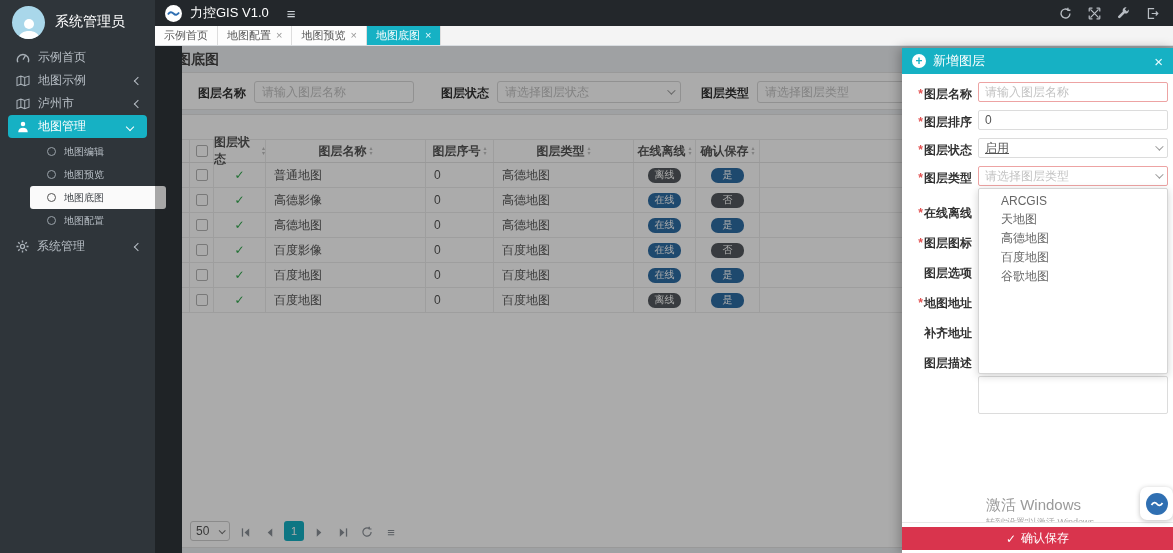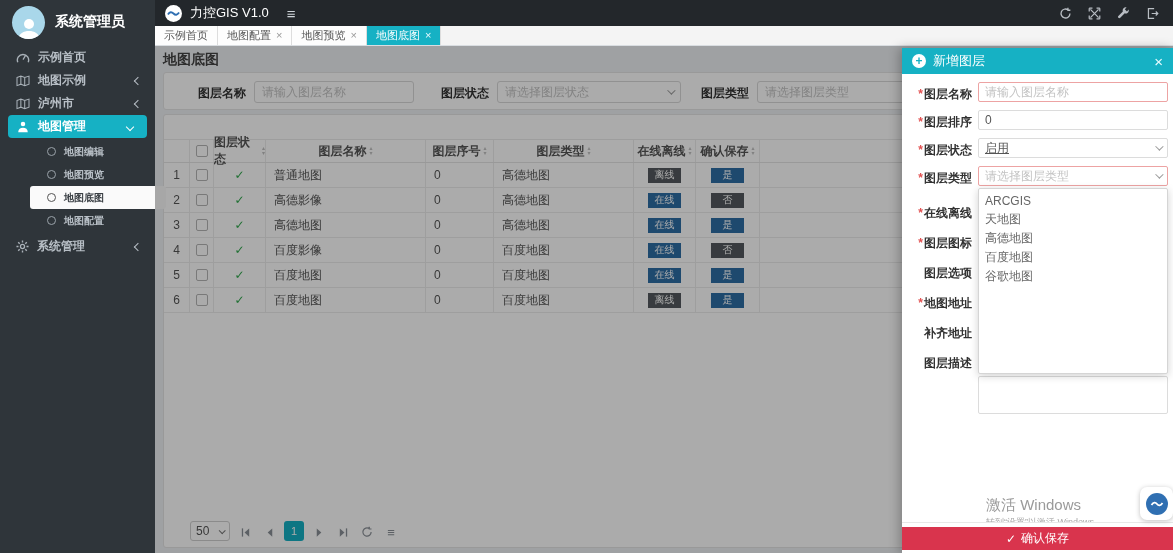--- a/index.html
+++ b/index.html
@@ -1,20 +1,20 @@
 <!DOCTYPE html>
 <html><head>
 <meta charset="utf-8">
 <style>
   * { margin:0; padding:0; box-sizing:border-box; }
   body { font-family:"Liberation Sans","DejaVu Sans",sans-serif; }
   #app { position:relative; width:1173px; height:553px; background:#eef1f4; overflow:hidden; font-size:12px; }
 
   
-  .sidebar { position:absolute; left:0; top:0; width:155px; height:553px; background:#2f353a; z-index:60;font-weight:bold; }
+  .sidebar { position:absolute; left:0; top:0; width:182px; height:553px; background:#2f353a; z-index:60; }
   .user { display:flex; align-items:center; height:44px; padding-left:12px; }
   .avatar { width:33px; height:33px; border-radius:50%; background:#a9d7ea; display:flex; align-items:flex-end; justify-content:center; overflow:hidden; }
   .user-name { color:#fff; font-size:14px; margin-left:10px; }
   .s-item { position:absolute; left:0; width:155px; height:23px; display:flex; align-items:center; color:#b8bfc6; font-size:12px; cursor:pointer; }
   .s-item .s-ico { margin-left:16px; margin-right:8px; flex:0 0 auto; color:#aab2b9; }
   .s-item.active { left:8px; width:139px; border-radius:4px; background:#16b1c4; color:#fff; }
   .s-item.active .s-ico { color:#fff; margin-left:8px; }
   .s-sub { position:absolute; left:0; width:155px; height:23px; display:flex; align-items:center; color:#b8bfc6; font-size:10px; cursor:pointer;margin-left:16px; }
   .s-sub.selected { left:14px; width:136px; background:#fafafa; border-radius:3px; color:#3a3f44; }
   .ring { width:9px; height:9px; border:1.5px solid #9aa2a9; border-radius:50%; margin-left:31px; margin-right:8px; flex:0 0 auto; }
@@ -51,21 +51,21 @@
   .main-panel { position:absolute; left:8px; top:68px; right:5px; bottom:5px; background:#fff; border:1px solid #e4e4e4; border-radius:3px; }
   .thead, .trow { position:absolute; left:0; right:0; display:flex; align-items:center; }
   .thead { top:24px; height:24px; border-top:1px solid #eaeaea; border-bottom:1px solid #e4e4e4; font-weight:bold; color:#333; }
   .td { height:100%; display:flex; align-items:center; justify-content:center; border-right:1px solid #ececec; font-size:12px; color:#555; }
   .c0{width:26px;} .c1{width:24px;} .c2{width:52px;} .c3{width:160px;} .c4{width:68px;} .c5{width:140px;} .c6{width:62px;} .c7{width:64px;} .c8{flex:1;border-right:none;}
   .td.left { justify-content:flex-start; padding-left:8px; }
   .sort { display:inline-block; margin-left:3px; font-size:6px; line-height:5px; color:#c0c0c0; }
   .sort::before{content:"▴";display:block;} .sort::after{content:"▾";display:block;}
   .cb { width:12px; height:12px; border:1px solid #b5b5b5; border-radius:2px; background:#fff; cursor:pointer; }
   .checkmark { color:#2fa84c; font-weight:bold; font-size:12px; }
-  .badge { min-width:33px; height:15px; border-radius:0; color:#fff; font-size:10px; display:flex; align-items:center; justify-content:center; padding:0 6px; }
+  .badge { min-width:33px; height:15px; border-radius:7px; color:#fff; font-size:10px; display:flex; align-items:center; justify-content:center; padding:0 6px; }
   .badge[data-variant="blue"] { background:#2e6da4; }
   .badge[data-variant="gray"] { background:#54595e; }
   .trow { height:25px; border-bottom:1px solid #ececec; }
 
   .pager { position:absolute; left:6px; bottom:6px; height:22px; display:flex; align-items:flex-end; gap:6px; color:#778;padding-left:20px; }
   .psize { width:40px; height:20px; border:1px solid #cfcfcf; border-radius:3px; background:#fff; display:flex; align-items:center; padding:0 5px; color:#555; cursor:pointer; }
   .psize .car { margin-left:auto; width:5px; height:5px; border-right:1.5px solid #777; border-bottom:1.5px solid #777; transform:rotate(45deg) translateY(-1px); }
   .pg-btn { width:18px; height:18px; display:flex; align-items:center; justify-content:center; color:#8a9097; cursor:pointer; }
   .pg-cur { width:20px; height:20px; background:#16b1c4; border-radius:3px; color:#fff; display:flex; align-items:center; justify-content:center; font-size:11px; cursor:default; }
   .pg-glyph { font-size:13px; line-height:1; }
@@ -81,21 +81,21 @@
   .m-label { position:absolute; left:6px; width:64px; text-align:right; font-size:12px; color:#333; font-weight:bold; top:4px; }
   .m-label.req::before { content:"*"; color:#e25050; margin-right:1px; }
   .m-input { position:absolute; left:76px; width:190px; height:20px; border:1px solid #dcdcdc; border-radius:2px; font-size:12px; color:#555; padding:0 6px; font-family:inherit; background:#fff; }
   .m-input::placeholder { color:#c3c3c3; }
   .m-input.err { border-color:#eda3a3; }
   .m-select { position:absolute; left:76px; width:190px; height:20px; border:1px solid #dcdcdc; border-radius:2px; background:#fff; display:flex; align-items:center; padding:0 6px; font-size:12px; cursor:pointer; }
   .m-select.err { border-color:#eda3a3; }
   .m-select .val { color:#555;text-decoration:underline; } .m-select .ph { color:#c3c3c3; }
   .m-select .car { margin-left:auto; width:6px; height:6px; border-right:1.5px solid #999; border-bottom:1.5px solid #999; transform:rotate(45deg) translateY(-2px); }
   .dropdown { position:absolute; left:76px; top:140px; width:190px; height:186px; background:#fff; border:1px solid #d5d5d5; border-radius:2px; box-shadow:0 2px 8px rgba(0,0,0,0.18); z-index:5; padding-top:2px; }
-  .opt { height:19px; display:flex; align-items:center; padding-left:6px; font-size:12px; color:#666; cursor:pointer; }
+  .opt { height:19px; display:flex; align-items:center; padding-left:22px; font-size:12px; color:#666; cursor:pointer; }
   .m-textarea { position:absolute; left:76px; top:328px; width:190px; height:38px; border:1px solid #dcdcdc; border-radius:2px; resize:none; font-family:inherit; font-size:12px; padding:3px 6px; color:#555; }
   .wm1 { position:absolute; left:84px; top:448px; font-size:15px; color:#9a9a9a; }
   .wm2 { position:absolute; left:84px; top:468px; font-size:9px; color:#a8a8a8; }
   .m-foot { position:absolute; left:0; right:0; bottom:0; height:31px; border-top:1px solid #e8e8e8; background:#fff; }
   .save-btn { position:absolute; left:0; right:0; bottom:3px; height:23px; background:#d9344d; color:#fff; border:none; font-size:12px; font-family:inherit; cursor:pointer; display:flex; align-items:center; justify-content:center; gap:5px; }
 
   .float-btn { position:absolute; left:1140px; top:487px; width:33px; height:33px; background:#fff; border-radius:7px; box-shadow:0 1px 5px rgba(0,0,0,0.25); z-index:110; display:flex; align-items:center; justify-content:center; cursor:pointer; }
   .float-ico { width:22px; height:22px; border-radius:50%; background:#2f6fb2; display:flex; align-items:center; justify-content:center; }
 </style>
 </head>

